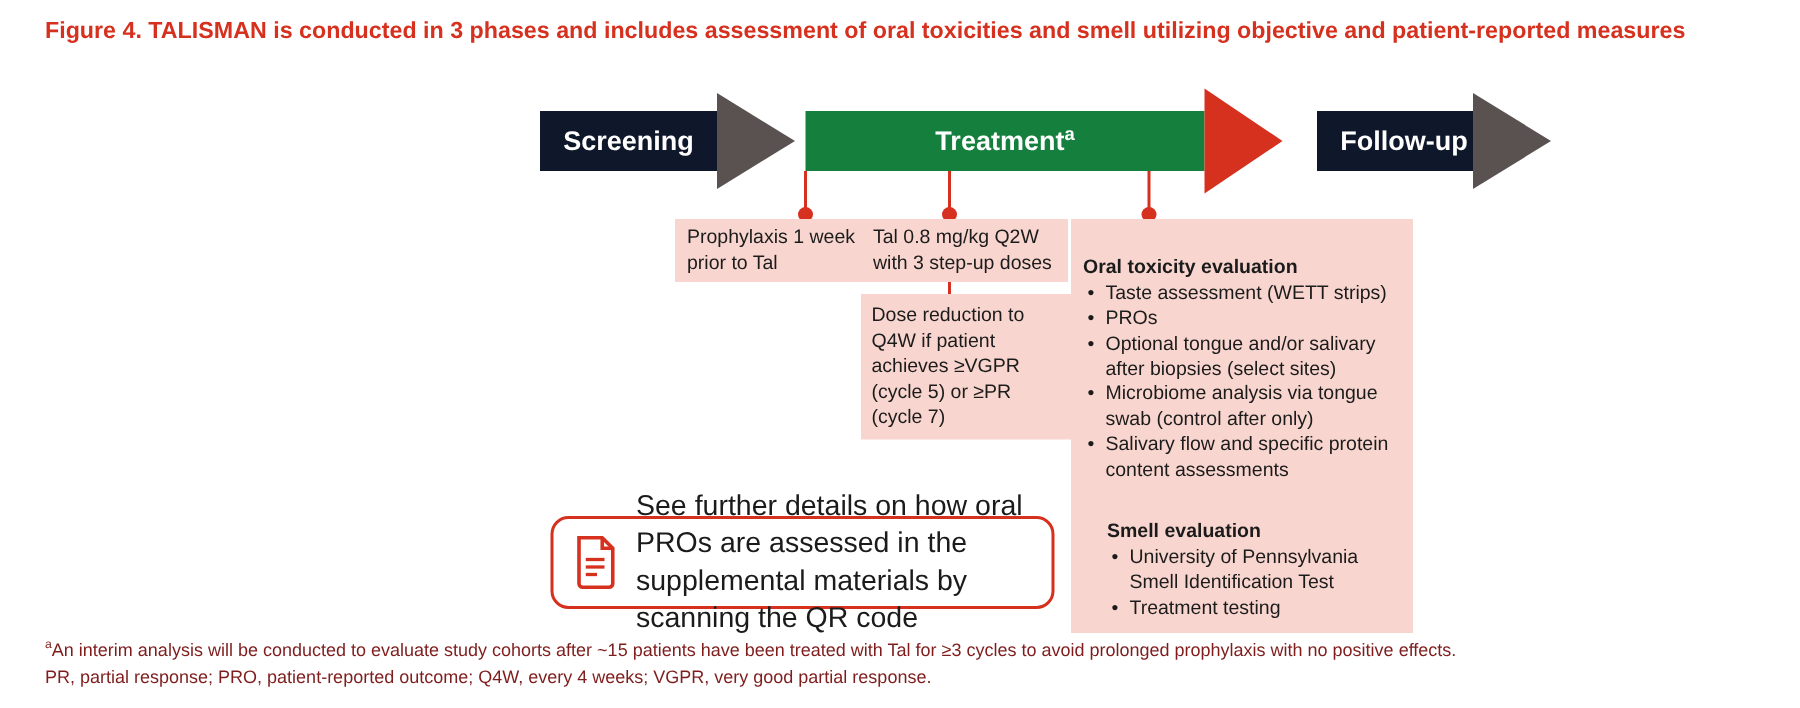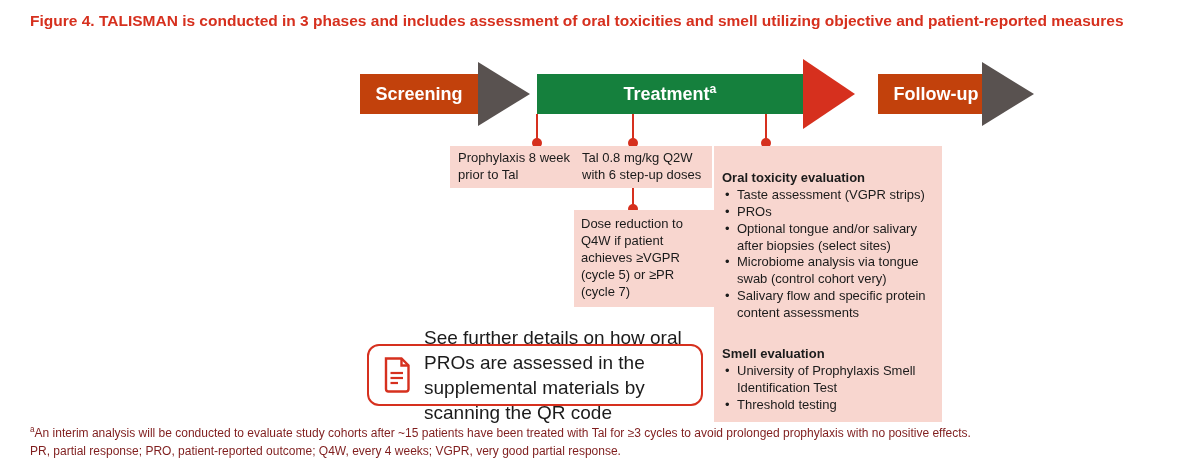--- a/index.html
+++ b/index.html
@@ -12,21 +12,21 @@
     position:absolute; left:30px; top:11px; width:1160px;
     color:#d6301e; font-size:15.5px; font-weight:bold; line-height:1.3;
   }
   
   .arrow-body {
     position:absolute; height:40px; top:74px;
     display:flex; align-items:center; justify-content:center;
     color:#ffffff; font-weight:bold; font-size:18px;
   }
   .arrow-head { position:absolute; width:0; height:0; }
-  .dark { background:#c2410c; }
+  .dark { background:#0f172a; }
   .red-bg { background:#15803d; }
   sup { vertical-align:super; font-size:68%; line-height:0; }
 
   
   .connector { position:absolute; width:2px; background:#d6301e; }
   .dot { position:absolute; width:10px; height:10px; border-radius:50%; background:#d6301e; }
 
   
   .pinkbox {
     position:absolute; background:#f8d6cf; font-size:13px; line-height:1.3;
@@ -81,43 +81,43 @@
 
   <div class="connector" style="left:765px; top:114px; height:29px;"></div>
   <div class="dot" style="left:761px; top:138px;"></div>
 
   <div class="connector" style="left:632px; top:188px; height:20px;"></div>
   <div class="dot" style="left:628px; top:204px;"></div>
 
   <div class="connector" style="left:765px; top:312px; height:9px;"></div>
   <div class="dot" style="left:761px; top:316px;"></div>
 
-  <div class="pinkbox" style="left:450px; top:146px; width:116px; padding:4px 8px;">Prophylaxis 8 week prior to Tal</div>
+  <div class="pinkbox" style="left:450px; top:146px; width:116px; padding:4px 8px;">Prophylaxis 1 week prior to Tal</div>
 
-  <div class="pinkbox" style="left:574px; top:146px; width:138px; padding:4px 8px; box-sizing:border-box;">Tal 0.8 mg/kg Q2W with 6 step-up doses</div>
+  <div class="pinkbox" style="left:574px; top:146px; width:138px; padding:4px 8px; box-sizing:border-box;">Tal 0.8 mg/kg Q2W with 3 step-up doses</div>
 
-  <div class="pinkbox" style="left:574px; top:210px; width:141px; padding:6px 6px 7px 7px; box-sizing:border-box;">Dose reduction to Q4W if patient achieves ≥VGPR (cycle 5) or ≥PR (cycle 7)</div>
+  <div class="pinkbox" style="left:574px; top:196px; width:141px; padding:6px 6px 7px 7px; box-sizing:border-box;">Dose reduction to Q4W if patient achieves ≥VGPR (cycle 5) or ≥PR (cycle 7)</div>
 
   <div class="pinkbox" style="left:714px; top:146px; width:228px; padding:5px 6px 7px 8px; box-sizing:border-box;">
     <div class="hd">Oral toxicity evaluation</div>
     <ul class="bullets">
-      <li>Taste assessment (VGPR strips)</li>
+      <li>Taste assessment (WETT strips)</li>
       <li>PROs</li>
       <li>Optional tongue and/or salivary after biopsies (select sites)</li>
-      <li>Microbiome analysis via tongue swab (control cohort very)</li>
+      <li>Microbiome analysis via tongue swab (control after only)</li>
       <li>Salivary flow and specific protein content assessments</li>
       <li>Qualitative interviews (USA only)</li>
     </ul>
   </div>
 
-  <div class="pinkbox" style="left:714px; top:322px; width:228px; padding:5px 6px 8px 8px; box-sizing:border-box;">
+  <div class="pinkbox" style="left:714px; top:322px; width:228px; padding:5px 6px 8px 24px; box-sizing:border-box;">
     <div class="hd">Smell evaluation</div>
     <ul class="bullets">
-      <li>University of Prophylaxis Smell Identification Test</li>
-      <li>Threshold testing</li>
+      <li>University of Pennsylvania Smell Identification Test</li>
+      <li>Treatment testing</li>
     </ul>
   </div>
 
   <div class="qrnote">
     <span style="flex:0 0 auto; display:flex;">
       <svg width="30" height="38" viewBox="0 0 30 38" fill="none">
         <path d="M4 2.5 H19.5 L26.5 9.5 V33 a2.5 2.5 0 0 1 -2.5 2.5 H6.5 A2.5 2.5 0 0 1 4 33 Z" stroke="#d6301e" stroke-width="2.4" fill="#ffffff"></path>
         <path d="M19.5 2.5 V9.5 H26.5" stroke="#d6301e" stroke-width="2.4" fill="none"></path>
         <line x1="8.5" y1="17" x2="21" y2="17" stroke="#d6301e" stroke-width="2.2"></line>
         <line x1="8.5" y1="22" x2="21" y2="22" stroke="#d6301e" stroke-width="2.2"></line>

